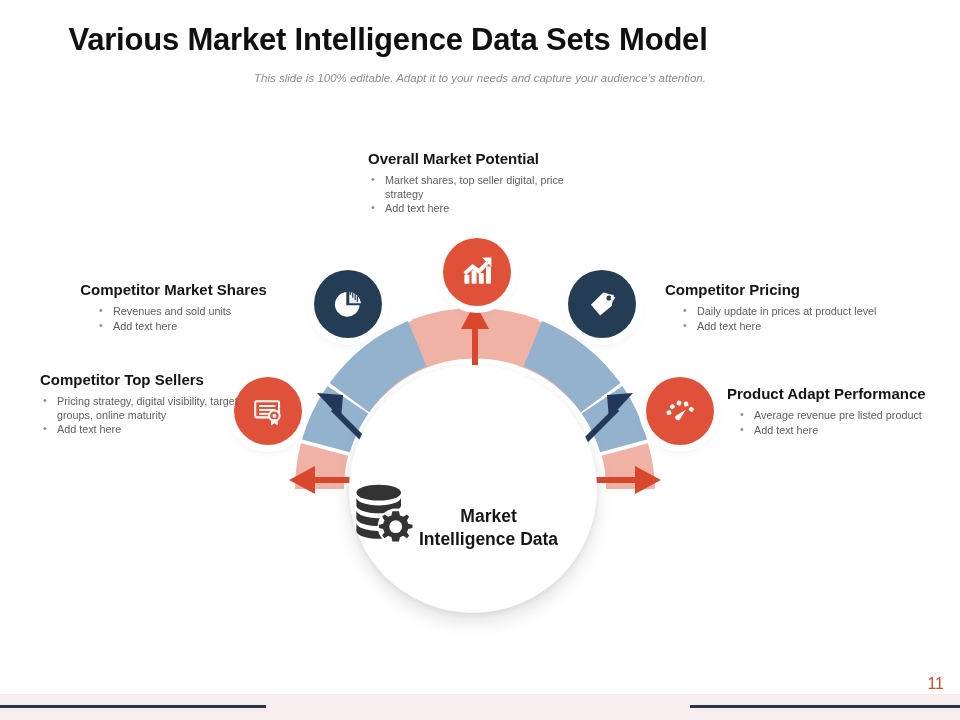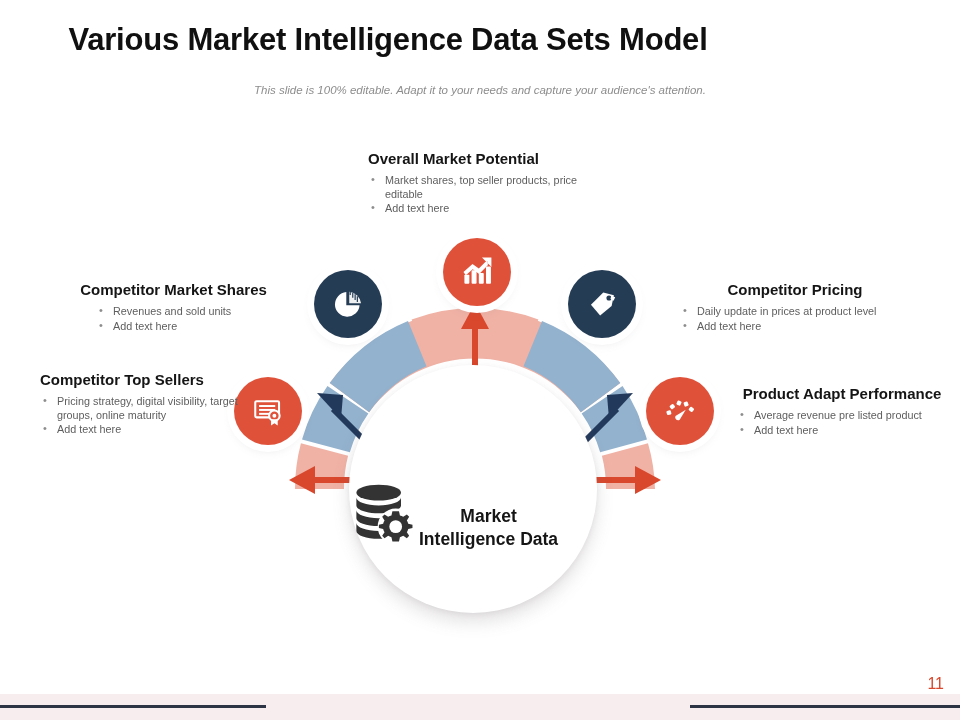--- a/index.html
+++ b/index.html
@@ -21,37 +21,37 @@
     position: absolute;
     left: 0; top: 22px; width: 776px;
     text-align: center;
     font-size: 31px;
     font-weight: bold;
     color: #101010;
     letter-spacing: -0.2px;
   }
   #subtitle {
     position: absolute;
-    left: 0; top: 84px; width: 960px;
+    left: 0; top: 72px; width: 960px;
     text-align: center;
     font-size: 11.5px;
     font-style: italic;
     color: #8d8d8d;
   }
 
   
   .block { position: absolute; }
   .block .b-head {
     font-size: 15px;
     font-weight: bold;
     color: #151515;
     margin-bottom: 7px;
     white-space: nowrap;
   }
-  .block.right .b-head { text-align: center; }
+  .block.right .b-head { text-align: left; }
   .bullets { list-style: none; margin: 0; padding: 0; }
   .bullets li {
     position: relative;
     font-size: 10.8px;
     color: #5e5e5e;
     line-height: 13.5px;
     padding-left: 17px;
     margin-bottom: 1px;
   }
   .bullets li::before {
@@ -323,21 +323,21 @@
             <path d="M26.8 18.5 L19.6 30.2 a3.4,3.4 0 0 1 -4.9,-4.4 Z"></path>
           </g>
         </svg>
       </span>
     </div>
   </div>
 
   <div class="block" id="blk-overall">
     <div class="b-head">Overall Market Potential</div>
     <ul class="bullets">
-      <li>Market shares, top seller products, price editable</li>
+      <li>Market shares, top seller digital, price strategy</li>
       <li>Add text here</li>
     </ul>
   </div>
 
   <div class="block" id="blk-shares">
     <div class="b-head">Competitor Market Shares</div>
     <ul class="bullets">
       <li>Revenues and sold units</li>
       <li>Add text here</li>
     </ul>

